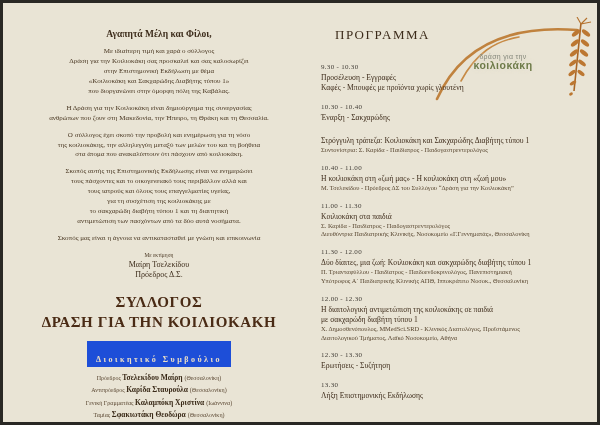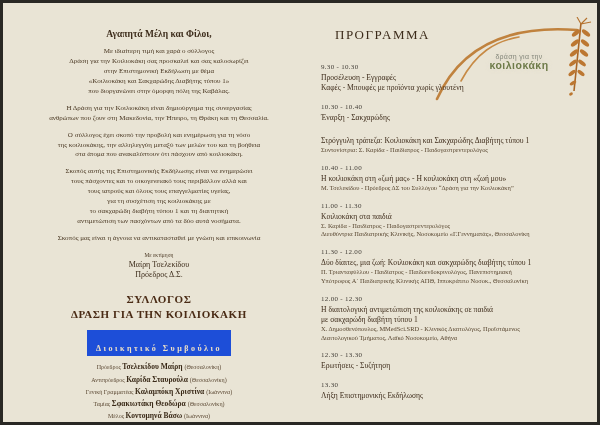--- a/index.html
+++ b/index.html
@@ -10,40 +10,40 @@
     font-family:"Liberation Serif", serif;color:#43311f;overflow:hidden;
   }
   
   .left-col{position:absolute;left:14px;top:26px;width:284px;text-align:center;}
   .salutation{font-size:9.5px;font-weight:bold;margin-bottom:8px;color:#3d2c1b;}
   .letter-par{font-size:7px;line-height:1.42;margin:0 0 7px;color:#46341f;}
   .closing-note{font-size:7px;line-height:1.4;margin:2px 0 8px;color:#46341f;}
   .signoff-regards{font-size:5.5px;color:#4c3a26;}
   .signoff-name{font-size:8px;margin-top:2px;color:#3d2c1b;text-align:center;}
   .signoff-title{font-size:8px;margin-top:1px;color:#3d2c1b;}
-  .assoc-title{margin-top:13px;font-size:11px;font-weight:bold;line-height:1.35;
+  .assoc-title{margin-top:13px;font-size:15px;font-weight:bold;line-height:1.35;
     letter-spacing:.6px;color:#4a2b15;}
   .board-badge{display:inline-block;margin:9px auto 5px;padding:14px 9px 3px;
     background:#1d4ed8;color:#ecdfc6;font-size:8px;font-weight:bold;letter-spacing:2.5px;}
   .board-row{font-size:7.5px;line-height:1.62;color:#43311f;}
   .board-role,.board-city{font-size:6px;color:#5a4732;}
   .board-name{font-weight:bold;font-size:7.5px;color:#3a2a18;}
   
   .right-col{position:absolute;left:318px;top:24px;width:268px;text-align:left;}
   .prog-heading{font-size:13px;letter-spacing:1.5px;color:#3c2b1a;font-weight:normal;
     margin:0 14px 20px;}
   .prog-entry{margin-bottom:9px;}
   .prog-entry.extra-gap{margin-top:13px;}
   .prog-time{font-size:7px;color:#45403a;letter-spacing:.3px;margin-bottom:2px;}
   .prog-title{font-size:7.6px;color:#3e2c1b;line-height:1.35;}
   .prog-sub{font-size:6.4px;color:#57452f;line-height:1.35;}
   
   .logo{position:absolute;left:428px;top:14px;width:162px;height:94px;}
   .logo svg{position:absolute;left:0;top:0;}
-  .logo-text{position:absolute;left:32px;top:36px;width:112px;text-align:center;
+  .logo-text{position:absolute;left:16px;top:36px;width:112px;text-align:center;
     font-family:"Liberation Sans", sans-serif;
     text-shadow:0 0 3px rgba(233,228,213,.95), 0 0 5px rgba(233,228,213,.8);}
   .logo-line1{font-size:7px;color:#83867a;letter-spacing:.3px;}
   .logo-line2{font-size:10.5px;font-weight:bold;color:#6e7b49;letter-spacing:.5px;margin-top:-1px;}
 </style>
 </head>
 <body>
 
 <div class="page">
 

